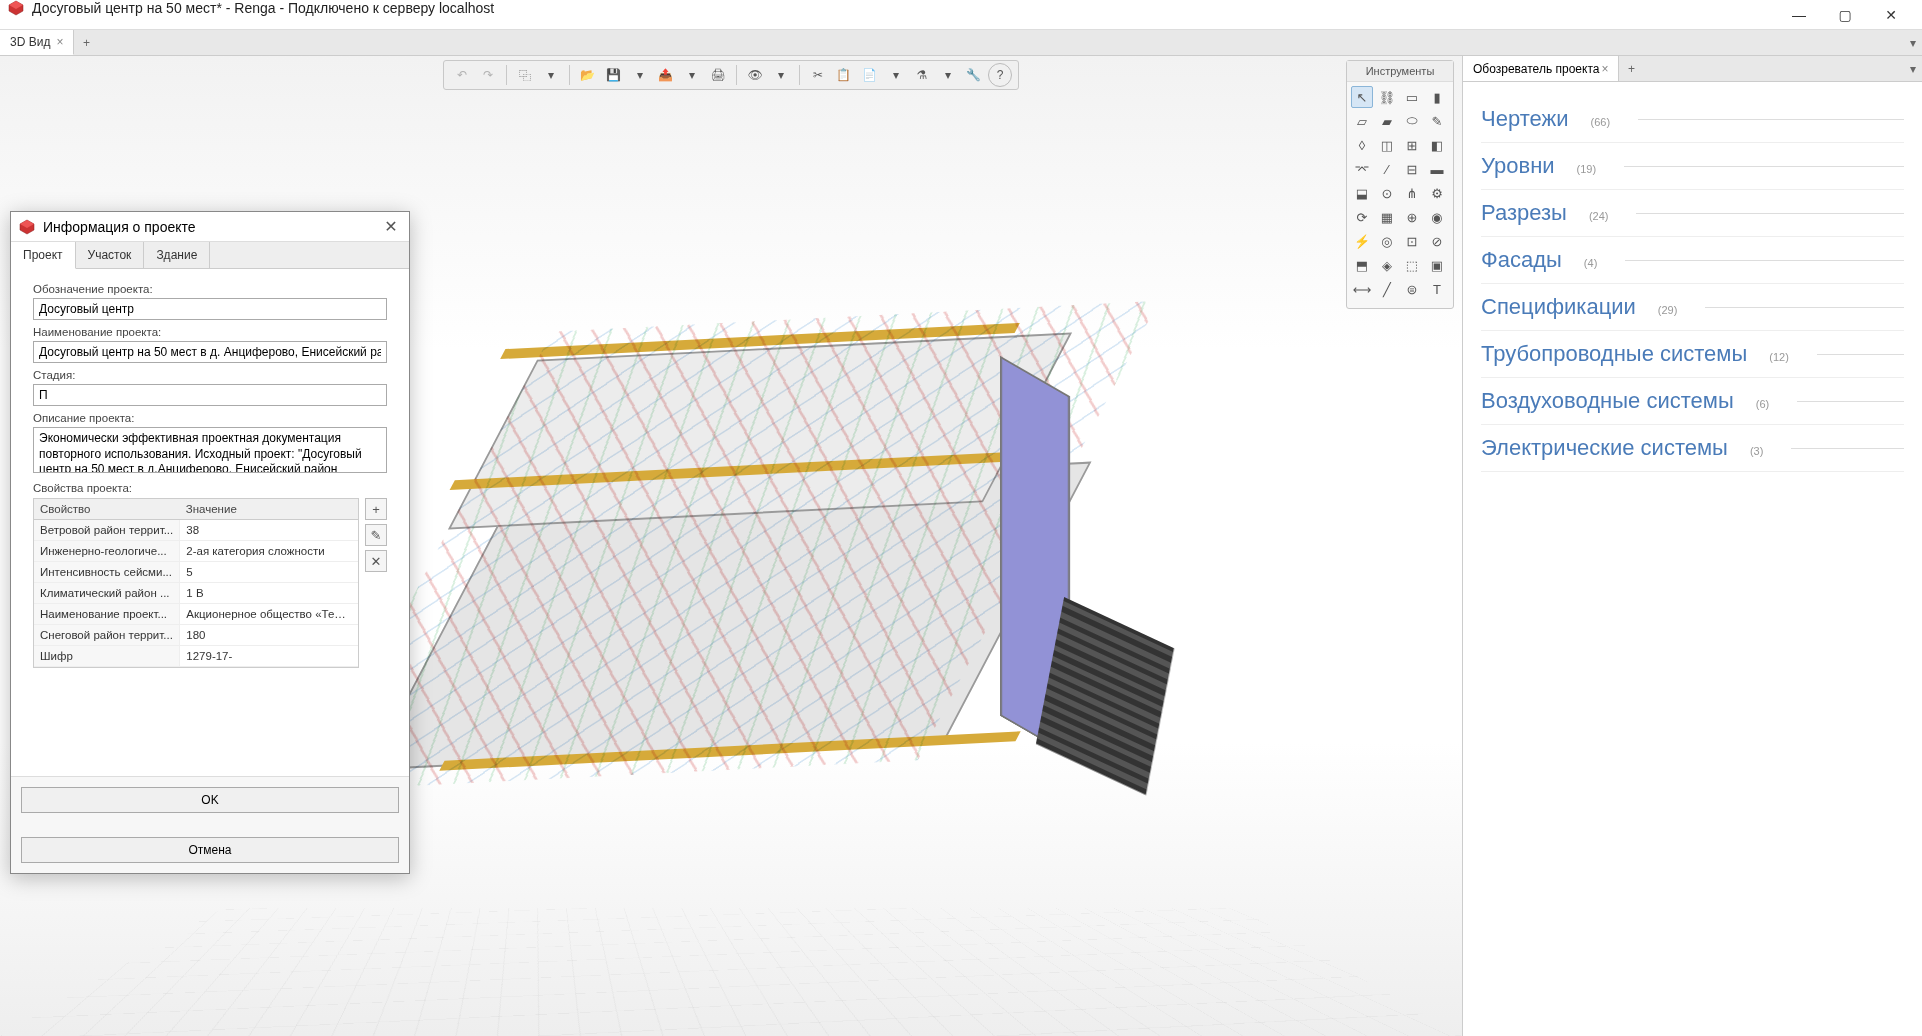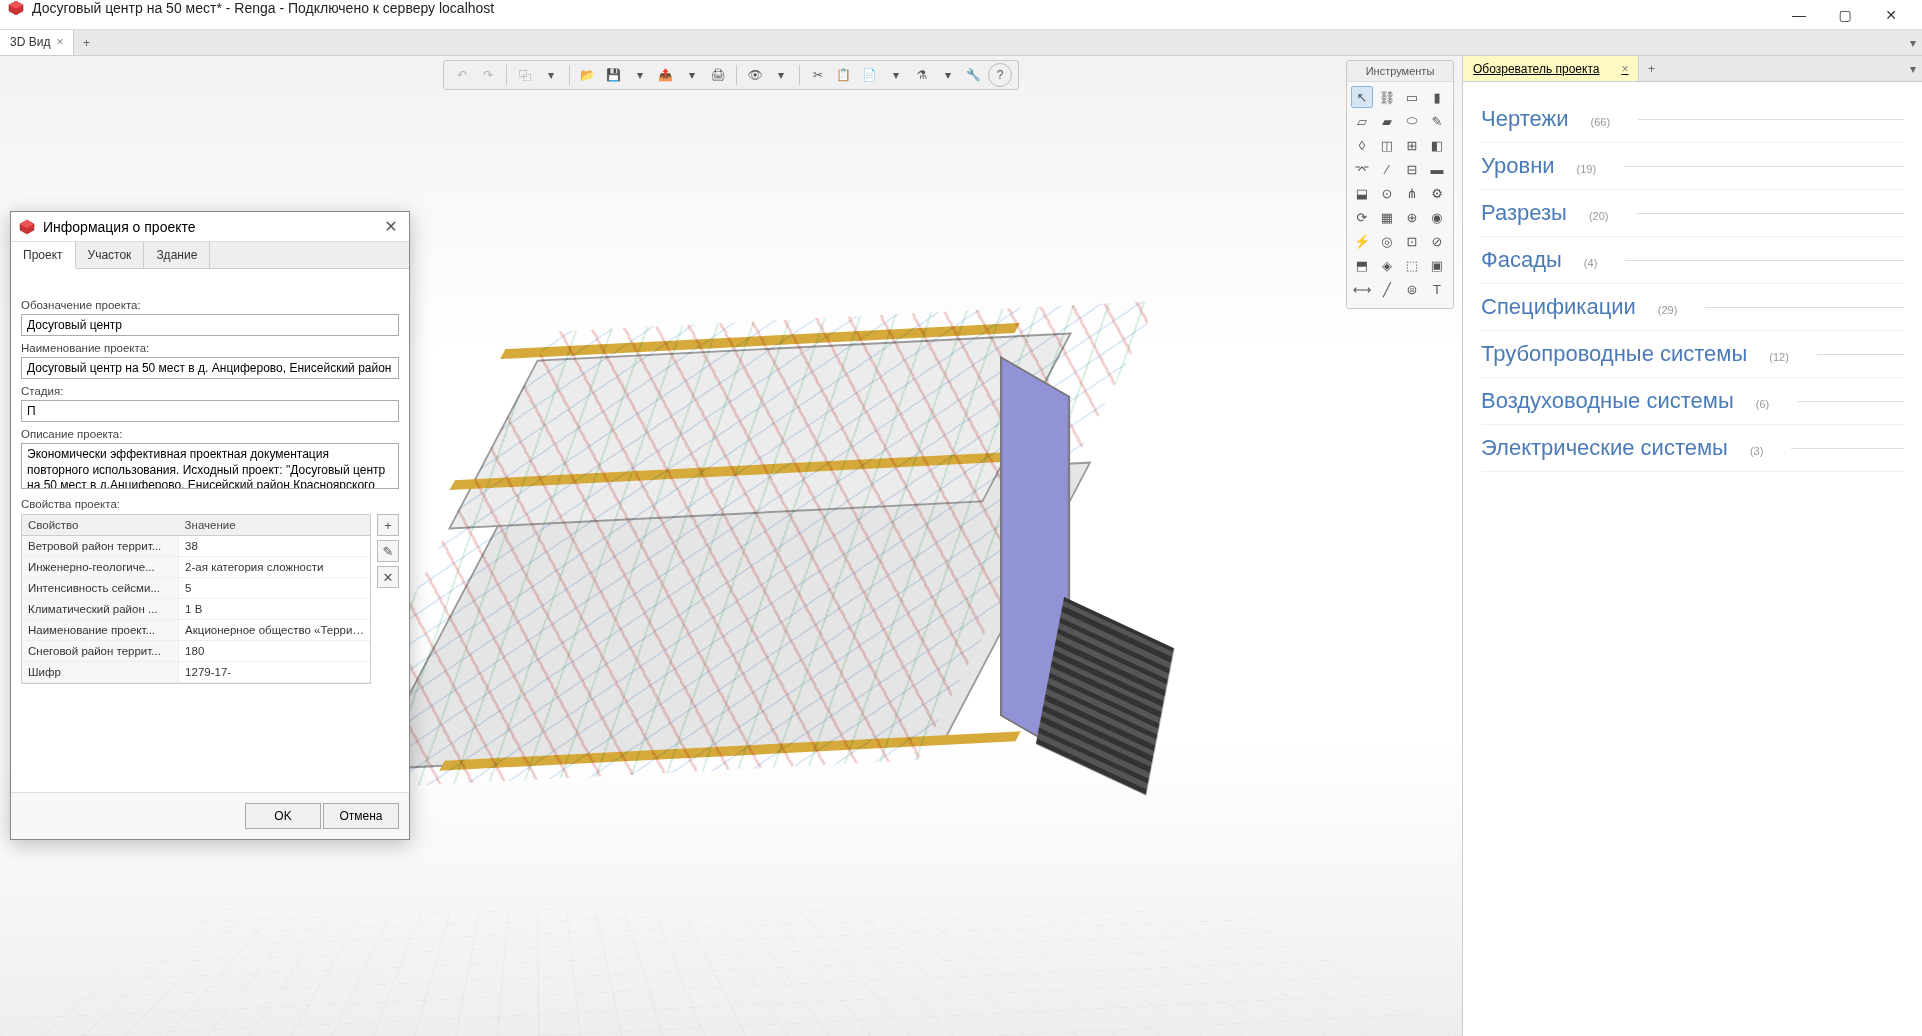--- a/index.html
+++ b/index.html
@@ -42,52 +42,52 @@
 .maintoolbar .tbtn { width:24px; height:24px; display:flex; align-items:center; justify-content:center; border-radius:2px; cursor:pointer; color:#555;}
 .maintoolbar .tbtn.disabled{ opacity:0.4; cursor:default;}
 .maintoolbar .sep{ width:1px; height:20px; background:#c8c8c8; margin:0 4px;}
 .tools-panel { position:absolute; top:4px; right:8px; width:108px; background:#f7f7f7; border:1px solid #c8c8c8; border-radius:3px; padding-bottom:4px;}
 .tools-panel .hdr { text-align:center; font-size:11px; padding:4px 0; border-bottom:1px solid #ddd; color:#555; background:#eee;}
 .tools-panel .grid { display:grid; grid-template-columns: repeat(4, 1fr); gap:2px; padding:4px;}
 .tools-panel .tb { width:22px; height:22px; display:flex; align-items:center; justify-content:center; border:1px solid transparent; border-radius:2px; cursor:pointer; font-size:13px; color:#555;}
 .tools-panel .tb.sel { background:#d6e6f5; border-color:#8ab5d8;}
 .sidepanel { width:460px; border-left:1px solid #ccc; display:flex; flex-direction:column; background:#fff;}
 .sidepanel .sp-tabbar { height:26px; background:#e8e8e8; display:flex; align-items:stretch; border-bottom:1px solid #ccc;}
-.sidepanel .sp-tabbar .tab{ display:flex; align-items:center; padding:0 10px; background:#fef9c3; border-right:1px solid #ccc; gap:22px; font-size:12px;text-decoration:underline;}
+.sidepanel .sp-tabbar .tab{ display:flex; align-items:center; padding:0 10px; background:#ffffff; border-right:1px solid #ccc; gap:2px; font-size:12px;}
 .sidepanel .sp-tabbar .close{ color:#888; cursor:pointer;}
 .sidepanel .sp-tabbar .addtab{width:24px;display:flex;align-items:center;justify-content:center;color:#666;cursor:pointer;}
 .sidepanel .sp-tabbar .dropdown{width:18px;display:flex;align-items:center;justify-content:center;color:#666;margin-left:auto;cursor:pointer;}
 .browser-list{ padding:14px 18px; overflow:auto; flex:1;}
 .browser-item{ display:flex; align-items:baseline; gap:22px; padding:10px 0; border-bottom:1px solid #eee; cursor:pointer;}
 .browser-item .lbl{ font-size:22px; color:#4a7bb8; font-weight:300;}
 .browser-item .cnt{ font-size:11px; color:#999; vertical-align:super;}
 .browser-item .line{ flex:1; border-bottom:1px solid #ddd; margin-left:6px; height:1px; align-self:center;}
 
 .dialog{ position:absolute; left:10px; top:155px; width:400px; background:#fff; border:1px solid #888; box-shadow:0 4px 20px rgba(0,0,0,0.25); font-size:12px;}
 .dialog .dlg-title{ height:30px; display:flex; align-items:center; padding:0 8px; font-size:14px; border-bottom:1px solid #ddd;}
 .dialog .dlg-title .app-icon{ width:16px; height:16px; margin-right:8px;}
 .dialog .dlg-title .t{ flex:1;}
 .dialog .dlg-title .close{ width:20px; text-align:center; cursor:pointer; font-size:16px; color:#555;}
 .dialog .dlg-tabs{ display:flex; background:#eee; border-bottom:1px solid #ccc;}
 .dialog .dlg-tabs .dt{ padding:6px 12px; cursor:pointer; border-right:1px solid #ccc; color:#333;}
 .dialog .dlg-tabs .dt.active{ background:#fff; border-bottom:1px solid #fff; margin-bottom:-1px;}
-.dialog .body{ padding:8px 10px;margin-top:16px;}
+.dialog .body{ padding:8px 22px;}
 .dialog .fld-label{ color:#444; margin:6px 0 3px; font-size:11.5px;}
 .dialog input[type=text], .dialog textarea{ width:100%; border:1px solid #aaa; padding:3px 5px; font-size:12px; font-family:inherit;}
 .dialog textarea{ height:46px; resize:none; line-height:1.3;}
 .dialog .props-wrap{ display:flex; gap:6px; margin-top:4px;}
 .dialog .props-table{ flex:1; border:1px solid #ccc; }
 .dialog .props-table table{ width:100%; border-collapse:collapse; font-size:11.5px;}
 .dialog .props-table th{ background:#f0f0f0; text-align:left; padding:4px 6px; border-bottom:1px solid #ccc; font-weight:normal; color:#444;}
 .dialog .props-table td{ padding:4px 6px; border-bottom:1px solid #eee; color:#333; white-space:nowrap; overflow:hidden; text-overflow:ellipsis; max-width:120px;}
 .dialog .props-table tr td:first-child{ background:#f7f7f7; border-right:1px solid #eee; width:45%;}
 .dialog .side-btns{ display:flex; flex-direction:column; gap:4px;}
 .dialog .side-btns .sb{ width:22px; height:22px; border:1px solid #bbb; background:#f5f5f5; display:flex; align-items:center; justify-content:center; cursor:pointer; color:#555; font-size:13px;}
 .dialog .spacer{ height:100px;}
-.dialog .dlg-buttons{ display:flex; justify-content:flex-end; gap:2px; padding:10px; border-top:1px solid #ddd; background:#f7f7f7;}
+.dialog .dlg-buttons{ display:flex; justify-content:flex-end; gap:24px; padding:10px; border-top:1px solid #ddd; background:#f7f7f7;flex-direction:column;}
 .dialog .dlg-buttons button{ min-width:76px; padding:5px 12px; border:1px solid #aaa; background:#f0f0f0; cursor:pointer; font-size:12px;}
 svg.logo{ width:16px; height:16px;}
 </style>
 </head>
 <body>
 
 <div class="titlebar">
   <span class="app-icon">
     <svg class="logo" viewBox="0 0 16 16">
         <polygon points="8,1 15,5 15,11 8,15 1,11 1,5" fill="#c33" stroke="#822" stroke-width="0.5"></polygon>
@@ -291,21 +291,21 @@
           <span class="cnt">(66)</span>
           <span class="line"></span>
         </div>
         <div class="browser-item">
           <span class="lbl">Уровни</span>
           <span class="cnt">(19)</span>
           <span class="line"></span>
         </div>
         <div class="browser-item">
           <span class="lbl">Разрезы</span>
-          <span class="cnt">(20)</span>
+          <span class="cnt">(24)</span>
           <span class="line"></span>
         </div>
         <div class="browser-item">
           <span class="lbl">Фасады</span>
           <span class="cnt">(4)</span>
           <span class="line"></span>
         </div>
         <div class="browser-item">
           <span class="lbl">Спецификации</span>
           <span class="cnt">(29)</span>

